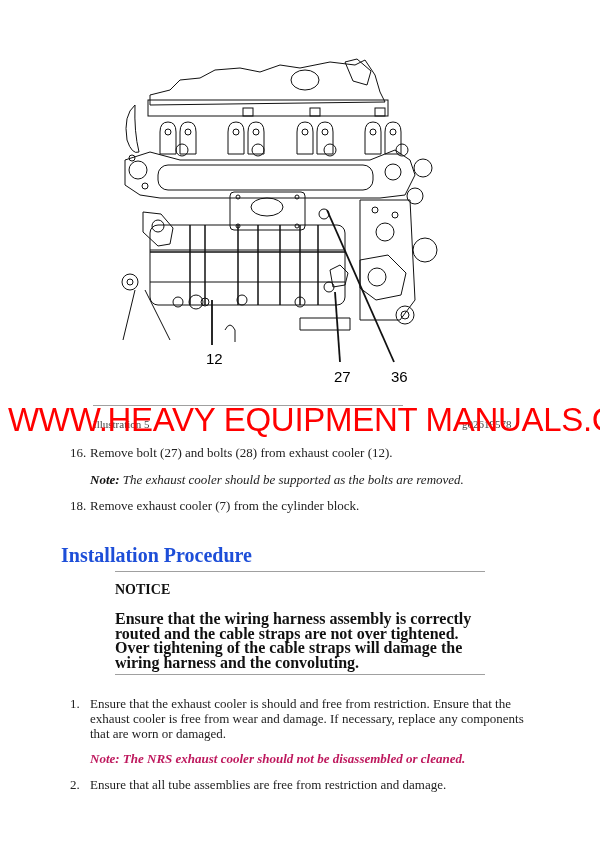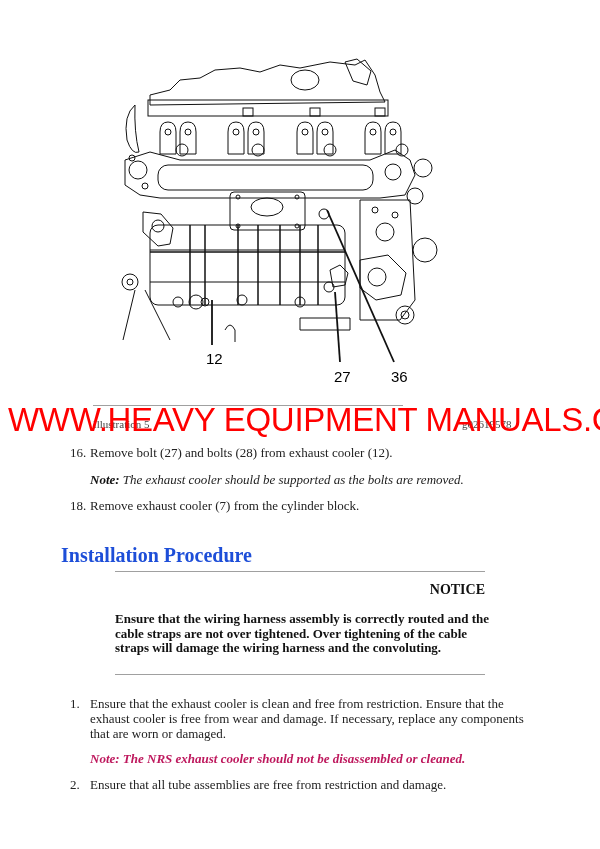--- a/index.html
+++ b/index.html
@@ -11,23 +11,23 @@
     .caption { position: absolute; top: 418px; font-size: 11px; color: #444; }
     .watermark { position: absolute; left: 8px; top: 401px; width: 590px; text-align: center;
                  font-family: "Liberation Sans", sans-serif; font-size: 33px; color: #ff0000;
                  letter-spacing: -0.3px; white-space: nowrap; }
     .step { position: absolute; left: 70px; font-size: 13px; line-height: 15px; color: #222; width: 470px; }
     .step .num { position: absolute; left: 0; }
     .step .txt { position: absolute; left: 20px; width: 450px; }
     .note { position: absolute; left: 90px; font-size: 13px; color: #222; font-style: italic; }
     .note b { color: #111; }
     .section-title { position: absolute; left: 61px; top: 525px; font-size: 20px; font-weight: bold; color: #1d4ed8; margin-top: 19px; }
-    .notice-title { position: absolute; left: 115px; width: 370px; text-align: right; top: 582px;
+    .notice-title { position: absolute; left: 115px; width: 370px; text-align: left; top: 582px;
                     font-size: 14px; font-weight: bold; color: #111; }
-    .notice-body { position: absolute; left: 115px; top: 612px; width: 375px; font-size: 13px;
+    .notice-body { position: absolute; left: 115px; top: 612px; width: 375px; font-size: 16px;
                    line-height: 14.5px; font-weight: bold; color: #111; }
   </style>
 </head>
 <body>
 
 <svg id="illustration" viewBox="110 40 330 345" xmlns="http://www.w3.org/2000/svg" fill="none" stroke="#111" stroke-width="1">
 
   <path d="M150 105 L150 95 L170 90 L180 80 L200 78 L215 70 L240 68 L260 72 L280 65 L300 68 L330 62 L355 65 L365 60 L375 75 L380 92 L385 102 Z"></path>
   <rect x="148" y="100" width="240" height="16"></rect>
   <path d="M345 62 l12 -3 l14 12 l-4 14 l-14 -4 z"></path>
@@ -147,19 +147,19 @@
 
 <div class="section-title">Installation Procedure</div>
 
 <div class="rule" style="left:115px; top:571px; width:370px;"></div>
 <div class="notice-title">NOTICE</div>
 <div class="notice-body">Ensure that the wiring harness assembly is correctly routed and the cable straps are not over tightened. Over tightening of the cable straps will damage the wiring harness and the convoluting.</div>
 <div class="rule" style="left:115px; top:674px; width:370px;"></div>
 
 <div class="step" style="top:696px; height:45px;">
   <span class="num">1.</span>
-  <span class="txt" style="width:455px;">Ensure that the exhaust cooler is clean and free from restriction. Ensure that the exhaust cooler is free from wear and damage. If necessary, replace any components that are worn or damaged.</span>
+  <span class="txt" style="width:455px;">Ensure that the exhaust cooler is should and free from restriction. Ensure that the exhaust cooler is free from wear and damage. If necessary, replace any components that are worn or damaged.</span>
 </div>
 <div class="note" style="top:751px; font-weight:bold; color:#be185d;">Note: The NRS exhaust cooler should not be disassembled or cleaned.</div>
 <div class="step" style="top:777px;">
   <span class="num">2.</span>
   <span class="txt">Ensure that all tube assemblies are free from restriction and damage.</span>
 </div>
 
 </body></html>

